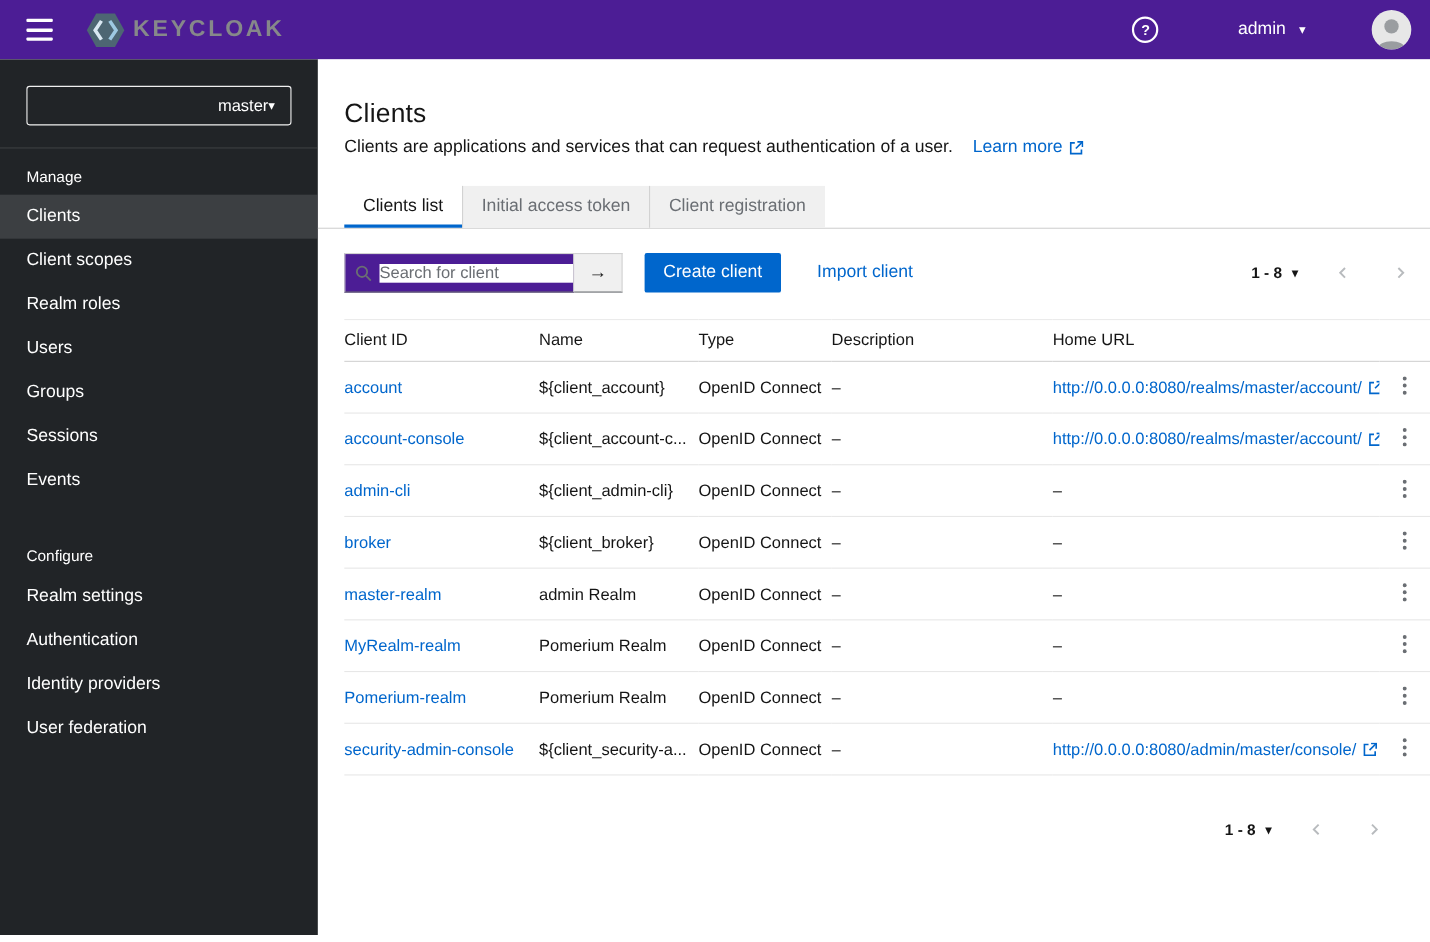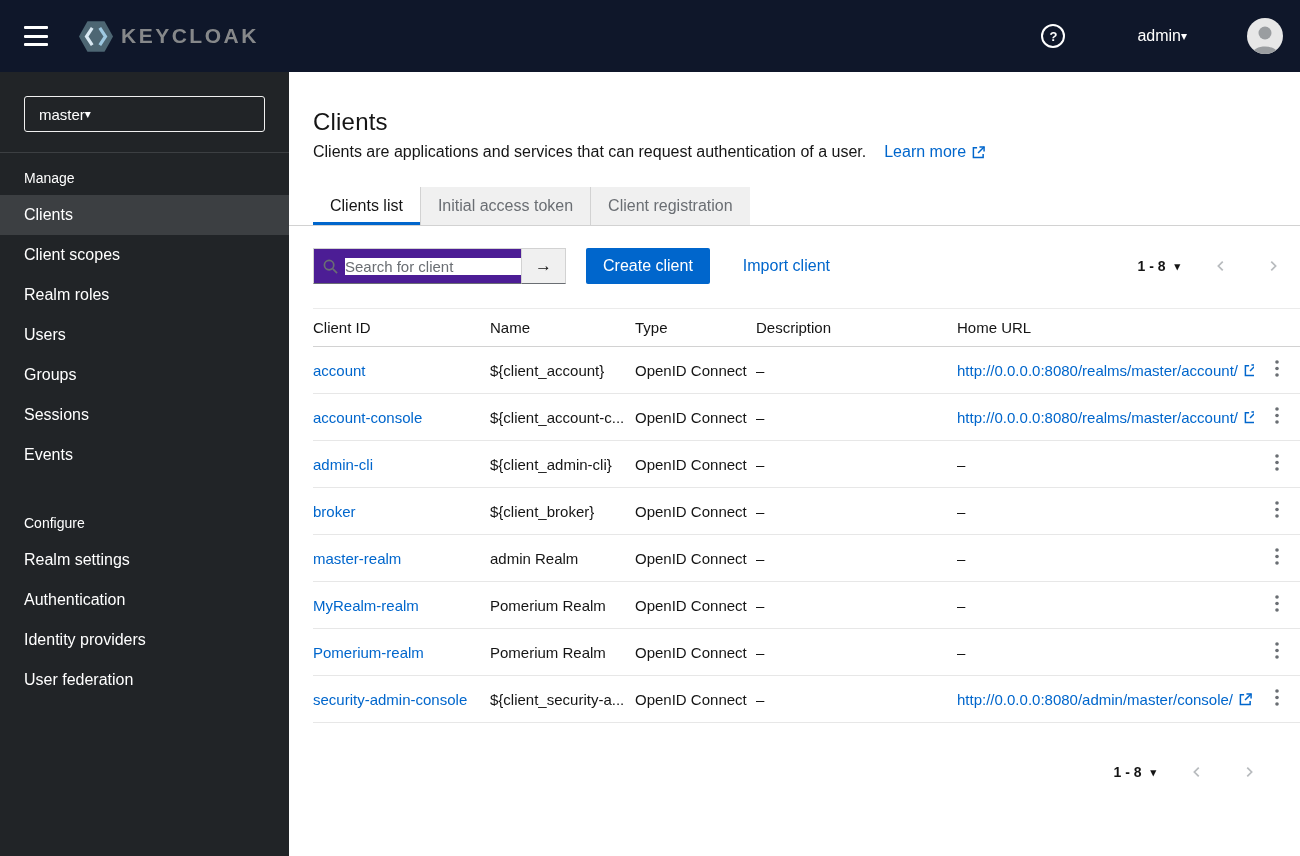--- a/index.html
+++ b/index.html
@@ -2,37 +2,37 @@
 <html><head>
 <meta charset="utf-8">
 <style>
   * { box-sizing: border-box; margin: 0; padding: 0; }
   html, body { width: 1300px; height: 856px; overflow: hidden; }
   body { font-family: "Liberation Sans", sans-serif; color: #151515; background: #fff; font-size: 15px; }
   button { font-family: inherit; cursor: pointer; }
   a { cursor: pointer; }
 
   
-  .masthead { height: 72px; background: #0f172a; display: flex; align-items: center; padding: 0 17px 0 24px; }
+  .masthead { height: 54px; background: #4c1d95; display: flex; align-items: center; padding: 0 17px 0 24px; }
   .hamburger { width: 24px; height: 20px; display: flex; flex-direction: column; justify-content: space-between; background: none; border: none; margin-right: 30px; }
   .hamburger span { display: block; height: 3px; background: #fff; border-radius: 1px; }
   .brand { display: flex; align-items: center; gap: 7px; }
   .brand-text { font-size: 21px; font-weight: bold; letter-spacing: 2.5px; color: #86888a; }
   .masthead-right { margin-left: auto; display: flex; align-items: center; }
   .help-btn { width: 24px; height: 24px; border-radius: 50%; border: 2px solid #fff; background: none; color: #fff; font-size: 13px; font-weight: bold; display: flex; align-items: center; justify-content: center; }
-  .user-menu { color: #fff; font-size: 16px; display: flex; align-items: center; margin-left: 72px; cursor: pointer; }
+  .user-menu { color: #fff; font-size: 16px; display: flex; align-items: center; gap: 12px; margin-left: 72px; cursor: pointer; }
   .caret-white { color: #fff; font-size: 12px; }
   .avatar { width: 36px; height: 36px; border-radius: 50%; background: #e7e7e7; margin-left: 60px; overflow: hidden; display: flex; align-items: flex-end; justify-content: center; cursor: pointer; }
 
   
   .layout { display: flex; height: 796px; }
 
   
   .sidebar { width: 289px; flex-shrink: 0; background: #212427; padding-top: 24px; }
-  .realm-select { margin: 0 24px; height: 36px; border: 1px solid #f0f0f0; border-radius: 3px; display: flex; align-items: center; justify-content: flex-start; padding: 0 14px; color: #fff; font-size: 15px; cursor: pointer; }
+  .realm-select { margin: 0 24px; height: 36px; border: 1px solid #f0f0f0; border-radius: 3px; display: flex; align-items: center; justify-content: flex-end; padding: 0 14px; color: #fff; font-size: 15px; cursor: pointer; }
   .realm-divider { border-bottom: 1px solid #3c3f42; margin-top: 20px; }
   .section-label { color: #ffffff; font-size: 14px; padding: 17px 24px 9px 24px; }
   .section-label.configure { padding-top: 40px; }
   .nav-item { height: 40px; display: flex; align-items: center; padding: 0 24px; color: #fff; font-size: 16px; cursor: pointer; }
   .nav-item.active { background: #3c3f42; }
 
   
   main { flex: 1; padding: 36px 0 0 24px; background: #fff; min-width: 0; }
   .page-title { font-size: 24px; font-weight: 500; letter-spacing: .2px; }
   .page-subtitle { margin-top: 7px; font-size: 16px; color: #151515; display: flex; align-items: center; }

